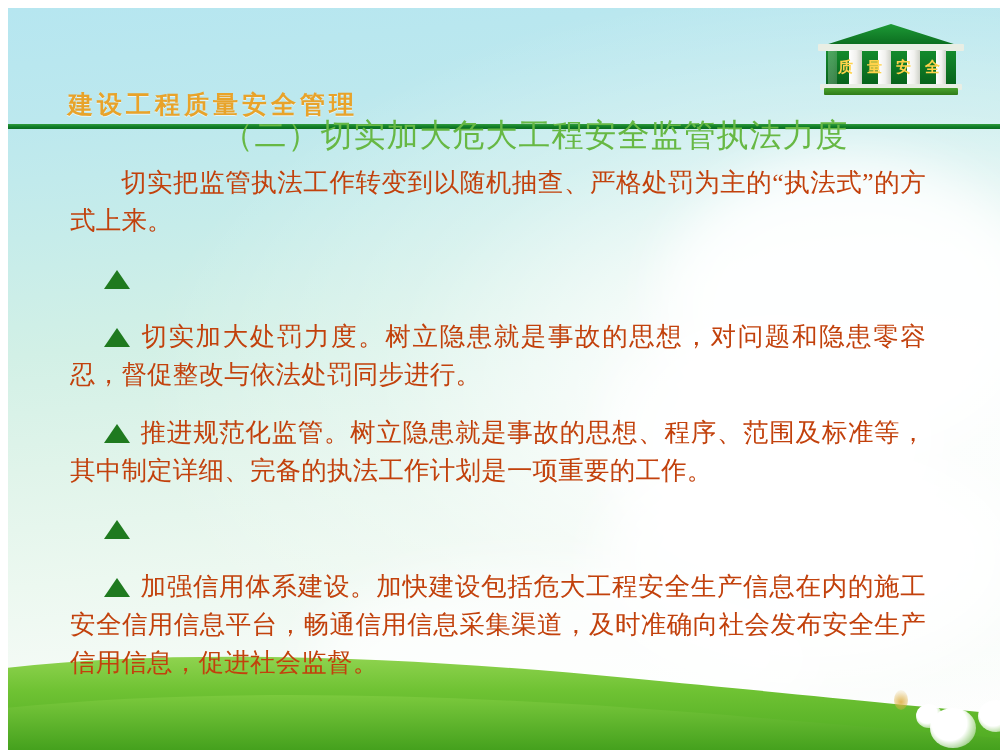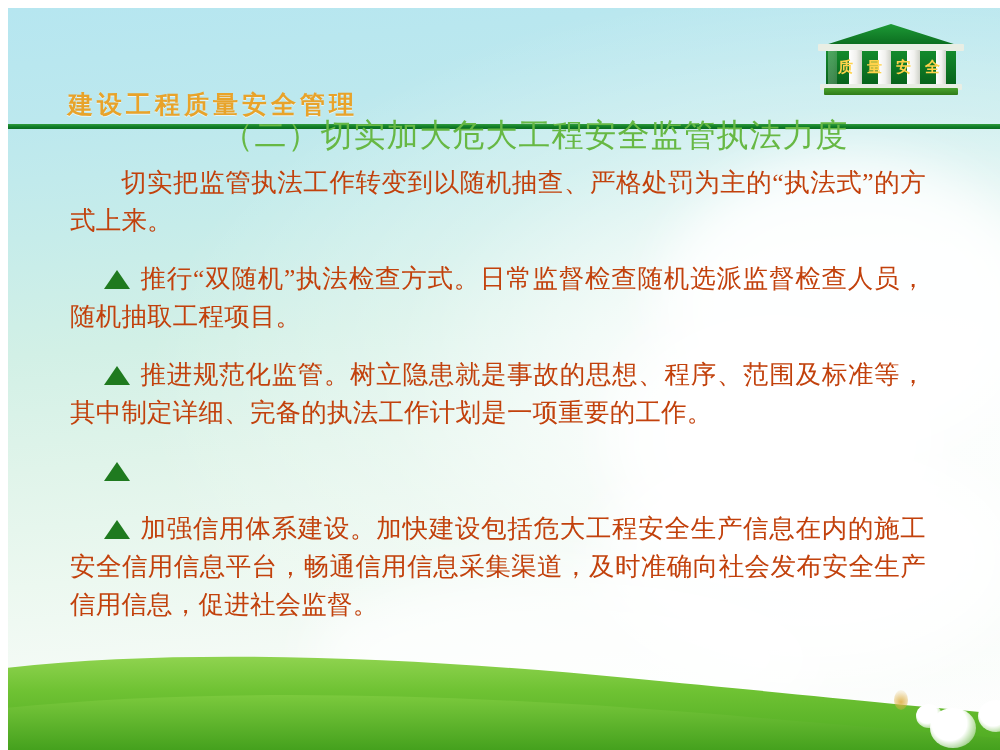--- a/index.html
+++ b/index.html
@@ -279,23 +279,26 @@
   </div>
 
   <div class="content">
     <h1 class="slide-title">（二）切实加大危大工程安全监管执法力度</h1>
 
     <div class="body-block">
 
       <p class="para intro">切实把监管执法工作转变到以随机抽查、严格处罚为主的“执法式”的方式上来。</p>
 
       <p class="para bullet">
-        <span class="tri"></span><span>推行“双随机”执法检查方式。日常监督检查随机选派监督检查人员，随机抽取工程项目。</span>
-      </p>
-
+        <span class="tri"></span>
+      </p>
+
+      <p class="para bullet">
+        <span class="tri"></span><span>切实加大处罚力度。树立隐患就是事故的思想，对问题和隐患零容忍，督促整改与依法处罚同步进行。</span>
+      </p>
 
       <p class="para bullet">
         <span class="tri"></span><span>推进规范化监管。树立隐患就是事故的思想、程序、范围及标准等，其中制定详细、完备的执法工作计划是一项重要的工作。</span>
       </p>
 
       <p class="para bullet">
         <span class="tri"></span>
       </p>
 
       <p class="para bullet">

